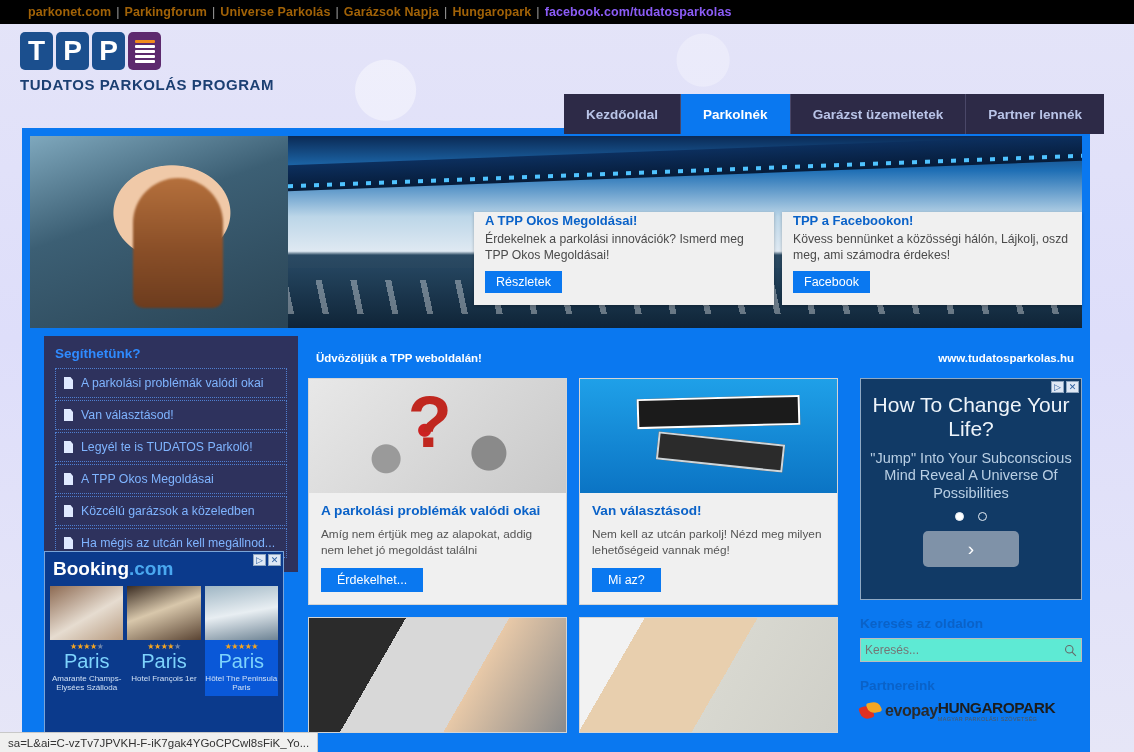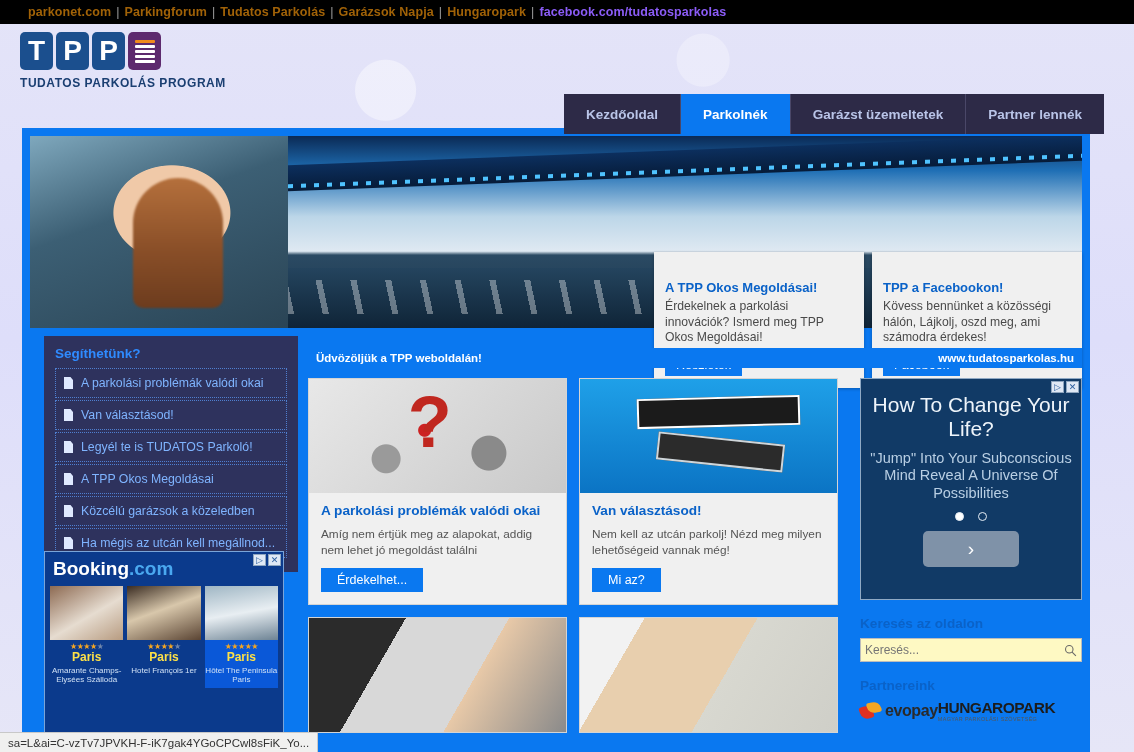--- a/index.html
+++ b/index.html
@@ -54,21 +54,21 @@
     font-family: "Liberation Sans", sans-serif;
   }
   .lsq.purple { background: #5d2a6e; position: relative; }
   .lsq.purple .bars {
     width: 20px; height: 24px; display: flex; flex-direction: column;
     gap: 2px; justify-content: center;
   }
   .lsq.purple .bars i { display: block; height: 3px; background: #fff; border-radius: 1px; }
   .lsq.purple .bars i.o { background: #f08a1c; }
   .logo-text {
-    margin-top: 6px; color: #1b3f72; font-size: 12px;
+    margin-top: 6px; color: #1b3f72; font-size: 15px;
     font-weight: bold; letter-spacing: .55px;
   }
 
   .nav {
     position: absolute; right: 30px; top: 70px;
     display: flex; height: 40px;
   }
   .nav-item {
     display: flex; align-items: center; justify-content: center;
     padding: 0 22px; height: 40px;
@@ -122,23 +122,22 @@
     background: linear-gradient(180deg,#24445e,#0f2437);
   }
   .hero-img-2 .ground:before{
     content:''; position:absolute; left:0; top:12px; width:100%; height:34px;
     background: repeating-linear-gradient(78deg, rgba(255,255,255,.55) 0 6px, transparent 6px 34px);
     opacity:.65;
   }
 
   .hero-cards { position: absolute; right: 0; top: 76px; display: flex; gap: 8px; }
   .hero-card {
-    width: 210px; background: #f0f0f0; padding: 28px 11px 12px 11px;
+    width: 300px; background: #f0f0f0; padding: 1px 11px 12px 11px;
     box-shadow: 0 1px 3px rgba(0,0,0,.25);
-    margin-top: 40px;
   }
   .hero-card h3 { font-size: 13px; color: #0a62c8; margin-bottom: 4px; }
   .hero-card p { font-size: 12.2px; color: #4a4a4a; line-height: 1.28; margin-bottom: 8px; }
   .btn-blue {
     display: inline-block; background: #0a78f0; color: #fff;
     font-size: 12.5px; padding: 4px 11px; border: none; cursor: pointer;
     font-family: "Liberation Sans", sans-serif;
   }
 
   
@@ -172,21 +171,21 @@
   .booking-logo em { color: #4aa8f0; font-style: normal; }
   .hotels { display: flex; gap: 4px; padding: 0 5px; }
   .hotel { width: 74px; text-align: center; padding-bottom: 4px; }
   .hotel.sel { background: #0a58d8; }
   .hotel .ph { width: 100%; height: 54px; }
   .hotel.h1 .ph { background: linear-gradient(150deg,#8d6a52,#e6dcd0 55%,#b79b80); }
   .hotel.h2 .ph { background: linear-gradient(160deg,#3a2c22,#d8c7ab 45%,#5a4433); }
   .hotel.h3 .ph { background: linear-gradient(170deg,#9fb6c4,#e8eef2 50%,#6d8394); }
   .stars { color: #f5a623; font-size: 8px; letter-spacing: -.5px; margin-top: 2px; }
   .stars .dim { color: #6f86ab; }
-  .hotel .city { color: #fde047; font-size: 12px; font-weight: bold; line-height: 1.05; }
+  .hotel .city { color: #7dd3fc; font-size: 20px; font-weight: normal; line-height: 1.05; }
   .hotel .nm { color: #cfe0f5; font-size: 8px; line-height: 1.15; margin-top: 2px; }
 
   
   .welcome {
     position: absolute; left: 278px; top: 212px; width: 774px; height: 20px;
     background: #0a78f0; display: flex; align-items: center;
     justify-content: space-between; padding: 0 8px; z-index: 7;
   }
   .welcome span { color: #fff; font-size: 11.5px; font-weight: bold; }
 
@@ -239,21 +238,21 @@
   .dot { width: 9px; height: 9px; border-radius: 50%; border: 1px solid #e6eef6; }
   .dot.on { background: #ffffff; }
   .next-btn {
     margin-top: 10px; width: 96px; height: 36px; border-radius: 5px;
     background: #7f92a8; color: #fff; font-size: 19px;
     display: flex; align-items: center; justify-content: center; cursor: pointer;
   }
   .rc-title { color: #0a62c8; font-size: 13.6px; font-weight: bold; margin: 16px 0 7px 0; }
   .search-box {
     position: relative; width: 222px; height: 24px;
-    background: #fef9c3; border: 1px solid #bcbcbc;
+    background: #5eead4; border: 1px solid #bcbcbc;
     display: flex; align-items: center; padding: 0 4px;
   }
   .search-box input {
     border: none; outline: none; flex: 1; font-size: 12px; color: #777;
     font-family: "Liberation Sans", sans-serif; background: transparent;
   }
   .mag { width: 13px; height: 13px; flex: 0 0 auto; }
   .partners { display: flex; align-items: center; margin-top: 6px; }
   .evopay { display: flex; align-items: center; gap: 3px; }
   .evo-mark { width: 22px; height: 18px; position: relative; }
@@ -276,21 +275,21 @@
 </head>
 <body>
 
 <div class="page-bg"></div>
 
 <div class="topbar">
   <a href="#">parkonet.com</a>
   <span class="sep">|</span>
   <a href="#">Parkingforum</a>
   <span class="sep">|</span>
-  <a href="#">Tudatos Parkolás</a>
+  <a href="#">Universe Parkolás</a>
   <span class="sep">|</span>
   <a href="#">Garázsok Napja</a>
   <span class="sep">|</span>
   <a href="#">Hungaropark</a>
   <span class="sep">|</span>
   <a href="#" class="fb">facebook.com/tudatosparkolas</a>
 </div>
 
 <div class="header">
 

